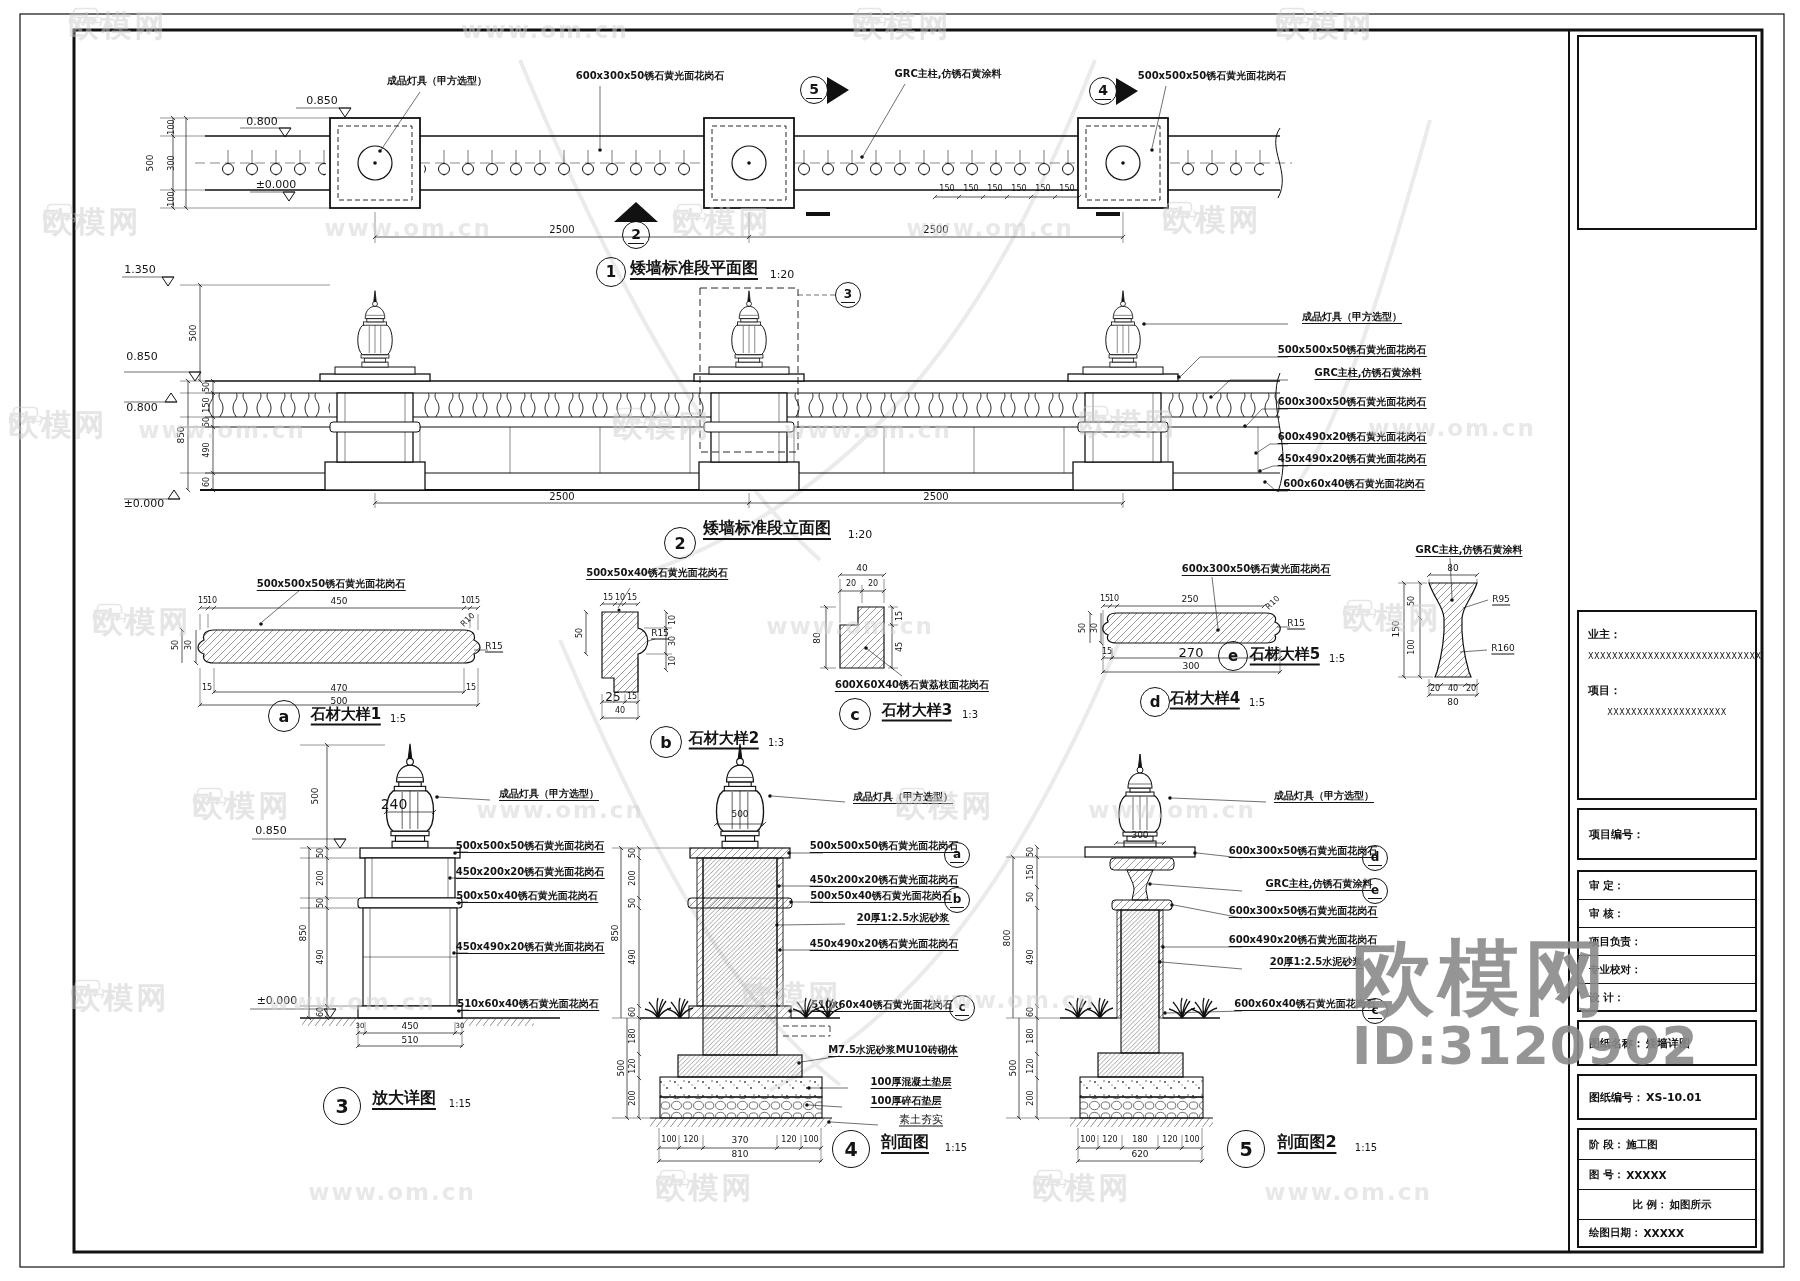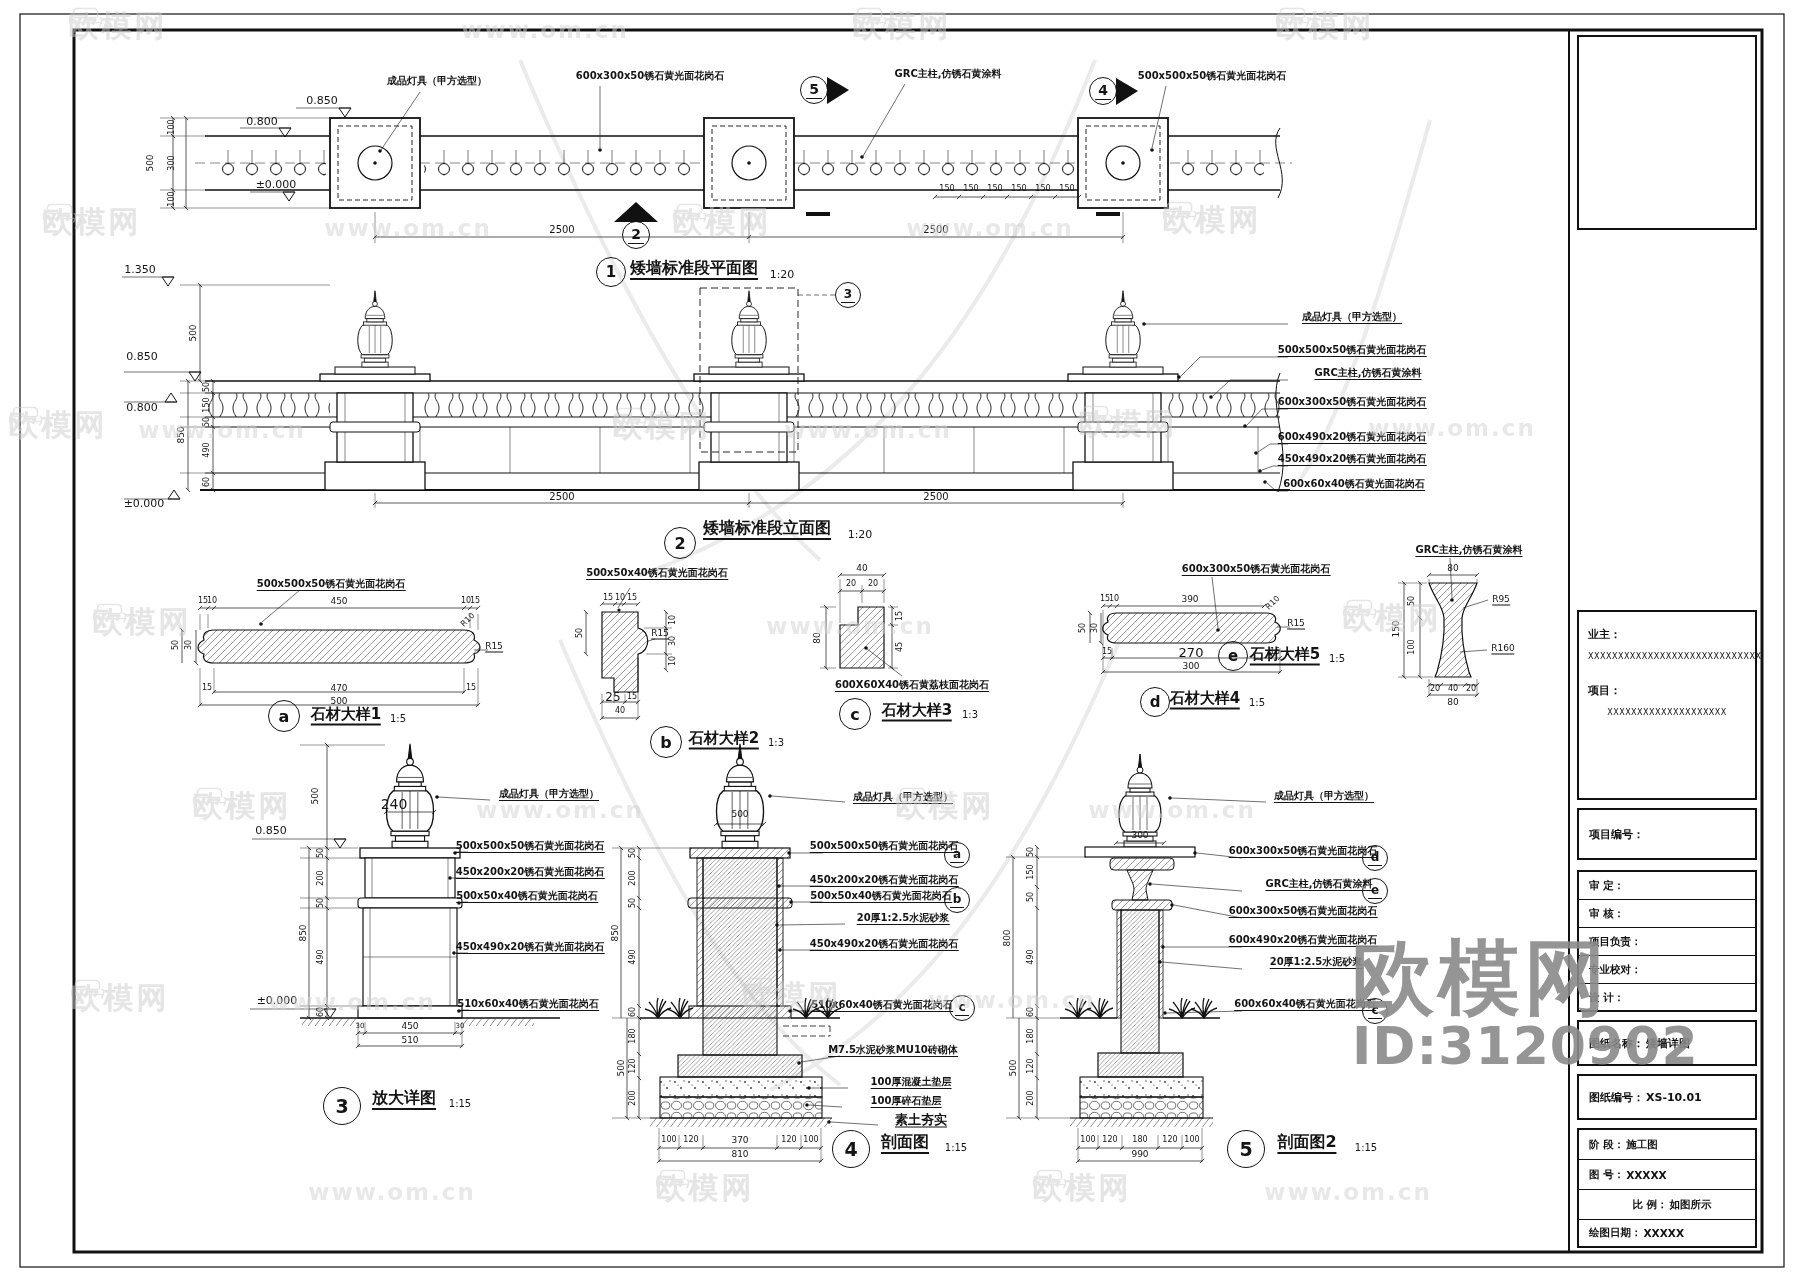--- a/index.html
+++ b/index.html
@@ -450,21 +450,21 @@
       <span class="lb" style="left: 873px; top: 584px; font-size: 8px; transform: translate(-50%, -50%);">20</span>
       <span class="lb" style="left: 817px; top: 638px; font-size: 9px; transform: translate(-50%, -50%) rotate(-90deg);">80</span>
       <span class="lb" style="left: 900px; top: 616px; font-size: 8px; transform: translate(-50%, -50%) rotate(-90deg);">15</span>
       <span class="lb" style="left: 900px; top: 647px; font-size: 8px; transform: translate(-50%, -50%) rotate(-90deg);">45</span>
       <span class="lb u1" style="left: 912px; top: 686px; font-size: 10px; font-weight: 600; transform: translate(-50%, -50%);">600X60X40锈石黄荔枝面花岗石</span>
       <span class="lb u2" style="left: 917px; top: 712px; font-size: 15px; font-weight: 700; transform: translate(-50%, -50%);">石材大样3</span>
       <span class="lb" style="left: 970px; top: 715px; font-size: 10px; transform: translate(-50%, -50%);">1:3</span>
       <span class="lb u1" style="left: 1256px; top: 570px; font-size: 10px; font-weight: 600; transform: translate(-50%, -50%);">600x300x50锈石黄光面花岗石</span>
       <span class="lb" style="left: 1105px; top: 599px; font-size: 8px; transform: translate(-50%, -50%);">15</span>
       <span class="lb" style="left: 1114px; top: 599px; font-size: 8px; transform: translate(-50%, -50%);">10</span>
-      <span class="lb" style="left: 1190px; top: 599px; font-size: 9px; transform: translate(-50%, -50%);">390</span>
+      <span class="lb" style="left: 1190px; top: 599px; font-size: 9px; transform: translate(-50%, -50%);">250</span>
       <span class="lb" style="left: 1083px; top: 628px; font-size: 8px; transform: translate(-50%, -50%) rotate(-90deg);">50</span>
       <span class="lb" style="left: 1095px; top: 628px; font-size: 8px; transform: translate(-50%, -50%) rotate(-90deg);">30</span>
       <span class="lb" style="left: 1273px; top: 603px; font-size: 8px; transform: translate(-50%, -50%) rotate(-45deg);">R10</span>
       <span class="lb u1" style="left: 1296px; top: 624px; font-size: 9px; transform: translate(-50%, -50%);">R15</span>
       <span class="lb" style="left: 1107px; top: 652px; font-size: 8px; transform: translate(-50%, -50%);">15</span>
       <span class="lb" style="left: 1191px; top: 652px; font-size: 13px; transform: translate(-50%, -50%);">270</span>
       <span class="lb" style="left: 1275px; top: 652px; font-size: 8px; transform: translate(-50%, -50%);">15</span>
       <span class="lb" style="left: 1191px; top: 666px; font-size: 9px; transform: translate(-50%, -50%);">300</span>
       <span class="lb u2" style="left: 1205px; top: 700px; font-size: 15px; font-weight: 700; transform: translate(-50%, -50%);">石材大样4</span>
       <span class="lb" style="left: 1257px; top: 703px; font-size: 10px; transform: translate(-50%, -50%);">1:5</span>
@@ -517,21 +517,21 @@
       <span class="lb u1" style="left: 903px; top: 798px; font-size: 10px; font-weight: 600; transform: translate(-50%, -50%);">成品灯具（甲方选型）</span>
       <span class="lb u1" style="left: 884px; top: 847px; font-size: 10px; font-weight: 600; transform: translate(-50%, -50%);">500x500x50锈石黄光面花岗石</span>
       <span class="lb u1" style="left: 884px; top: 881px; font-size: 10px; font-weight: 600; transform: translate(-50%, -50%);">450x200x20锈石黄光面花岗石</span>
       <span class="lb u1" style="left: 881px; top: 897px; font-size: 10px; font-weight: 600; transform: translate(-50%, -50%);">500x50x40锈石黄光面花岗石</span>
       <span class="lb u1" style="left: 903px; top: 919px; font-size: 10px; font-weight: 600; transform: translate(-50%, -50%);">20厚1:2.5水泥砂浆</span>
       <span class="lb u1" style="left: 884px; top: 945px; font-size: 10px; font-weight: 600; transform: translate(-50%, -50%);">450x490x20锈石黄光面花岗石</span>
       <span class="lb u1" style="left: 882px; top: 1006px; font-size: 10px; font-weight: 600; transform: translate(-50%, -50%);">510x60x40锈石黄光面花岗石</span>
       <span class="lb u1" style="left: 893px; top: 1051px; font-size: 10px; font-weight: 600; transform: translate(-50%, -50%);">M7.5水泥砂浆MU10砖砌体</span>
       <span class="lb u1" style="left: 911px; top: 1083px; font-size: 10px; font-weight: 600; transform: translate(-50%, -50%);">100厚混凝土垫层</span>
       <span class="lb u1" style="left: 906px; top: 1102px; font-size: 10px; font-weight: 600; transform: translate(-50%, -50%);">100厚碎石垫层</span>
-      <span class="lb u1" style="left: 921px; top: 1120px; font-size: 13px; font-weight: 700; transform: translate(-50%, -50%);">素土夯实</span>
+      <span class="lb u1" style="left: 921px; top: 1120px; font-size: 11px; font-weight: 400; transform: translate(-50%, -50%);">素土夯实</span>
       <span class="lb" style="left: 669px; top: 1140px; font-size: 8px; transform: translate(-50%, -50%);">100</span>
       <span class="lb" style="left: 691px; top: 1140px; font-size: 8px; transform: translate(-50%, -50%);">120</span>
       <span class="lb" style="left: 740px; top: 1140px; font-size: 9px; transform: translate(-50%, -50%);">370</span>
       <span class="lb" style="left: 789px; top: 1140px; font-size: 8px; transform: translate(-50%, -50%);">120</span>
       <span class="lb" style="left: 811px; top: 1140px; font-size: 8px; transform: translate(-50%, -50%);">100</span>
       <span class="lb" style="left: 740px; top: 1154px; font-size: 9px; transform: translate(-50%, -50%);">810</span>
       <span class="lb u2" style="left: 905px; top: 1144px; font-size: 16px; font-weight: 700; transform: translate(-50%, -50%);">剖面图</span>
       <span class="lb" style="left: 956px; top: 1148px; font-size: 10px; transform: translate(-50%, -50%);">1:15</span>
       <span class="lb" style="left: 1140px; top: 835px; font-size: 9px; transform: translate(-50%, -50%);">300</span>
       <span class="lb" style="left: 1031px; top: 852px; font-size: 8px; transform: translate(-50%, -50%) rotate(-90deg);">50</span>
@@ -549,21 +549,21 @@
       <span class="lb u1" style="left: 1319px; top: 885px; font-size: 10px; font-weight: 600; transform: translate(-50%, -50%);">GRC主柱,仿锈石黄涂料</span>
       <span class="lb u1" style="left: 1303px; top: 912px; font-size: 10px; font-weight: 600; transform: translate(-50%, -50%);">600x300x50锈石黄光面花岗石</span>
       <span class="lb u1" style="left: 1303px; top: 941px; font-size: 10px; font-weight: 600; transform: translate(-50%, -50%);">600x490x20锈石黄光面花岗石</span>
       <span class="lb u1" style="left: 1316px; top: 963px; font-size: 10px; font-weight: 600; transform: translate(-50%, -50%);">20厚1:2.5水泥砂浆</span>
       <span class="lb u1" style="left: 1305px; top: 1005px; font-size: 10px; font-weight: 600; transform: translate(-50%, -50%);">600x60x40锈石黄光面花岗石</span>
       <span class="lb" style="left: 1088px; top: 1140px; font-size: 8px; transform: translate(-50%, -50%);">100</span>
       <span class="lb" style="left: 1110px; top: 1140px; font-size: 8px; transform: translate(-50%, -50%);">120</span>
       <span class="lb" style="left: 1140px; top: 1140px; font-size: 8px; transform: translate(-50%, -50%);">180</span>
       <span class="lb" style="left: 1170px; top: 1140px; font-size: 8px; transform: translate(-50%, -50%);">120</span>
       <span class="lb" style="left: 1192px; top: 1140px; font-size: 8px; transform: translate(-50%, -50%);">100</span>
-      <span class="lb" style="left: 1140px; top: 1154px; font-size: 9px; transform: translate(-50%, -50%);">990</span>
+      <span class="lb" style="left: 1140px; top: 1154px; font-size: 9px; transform: translate(-50%, -50%);">620</span>
       <span class="lb u2" style="left: 1307px; top: 1144px; font-size: 16px; font-weight: 700; transform: translate(-50%, -50%);">剖面图2</span>
       <span class="lb" style="left: 1366px; top: 1148px; font-size: 10px; transform: translate(-50%, -50%);">1:15</span>
     </div>
 <div style="position:absolute;left:0;top:0;width:1800px;height:1281px;">
       <div class="mk" style="left: 611px; top: 272px; height: 28px; width: 28px; font-size: 15px;">
         <span>1</span>
       </div>
       <div class="mk" style="left: 814px; top: 90px; height: 26px; width: 26px; font-size: 14px;">
         <span>5</span>
         <div class="mkline"></div>

